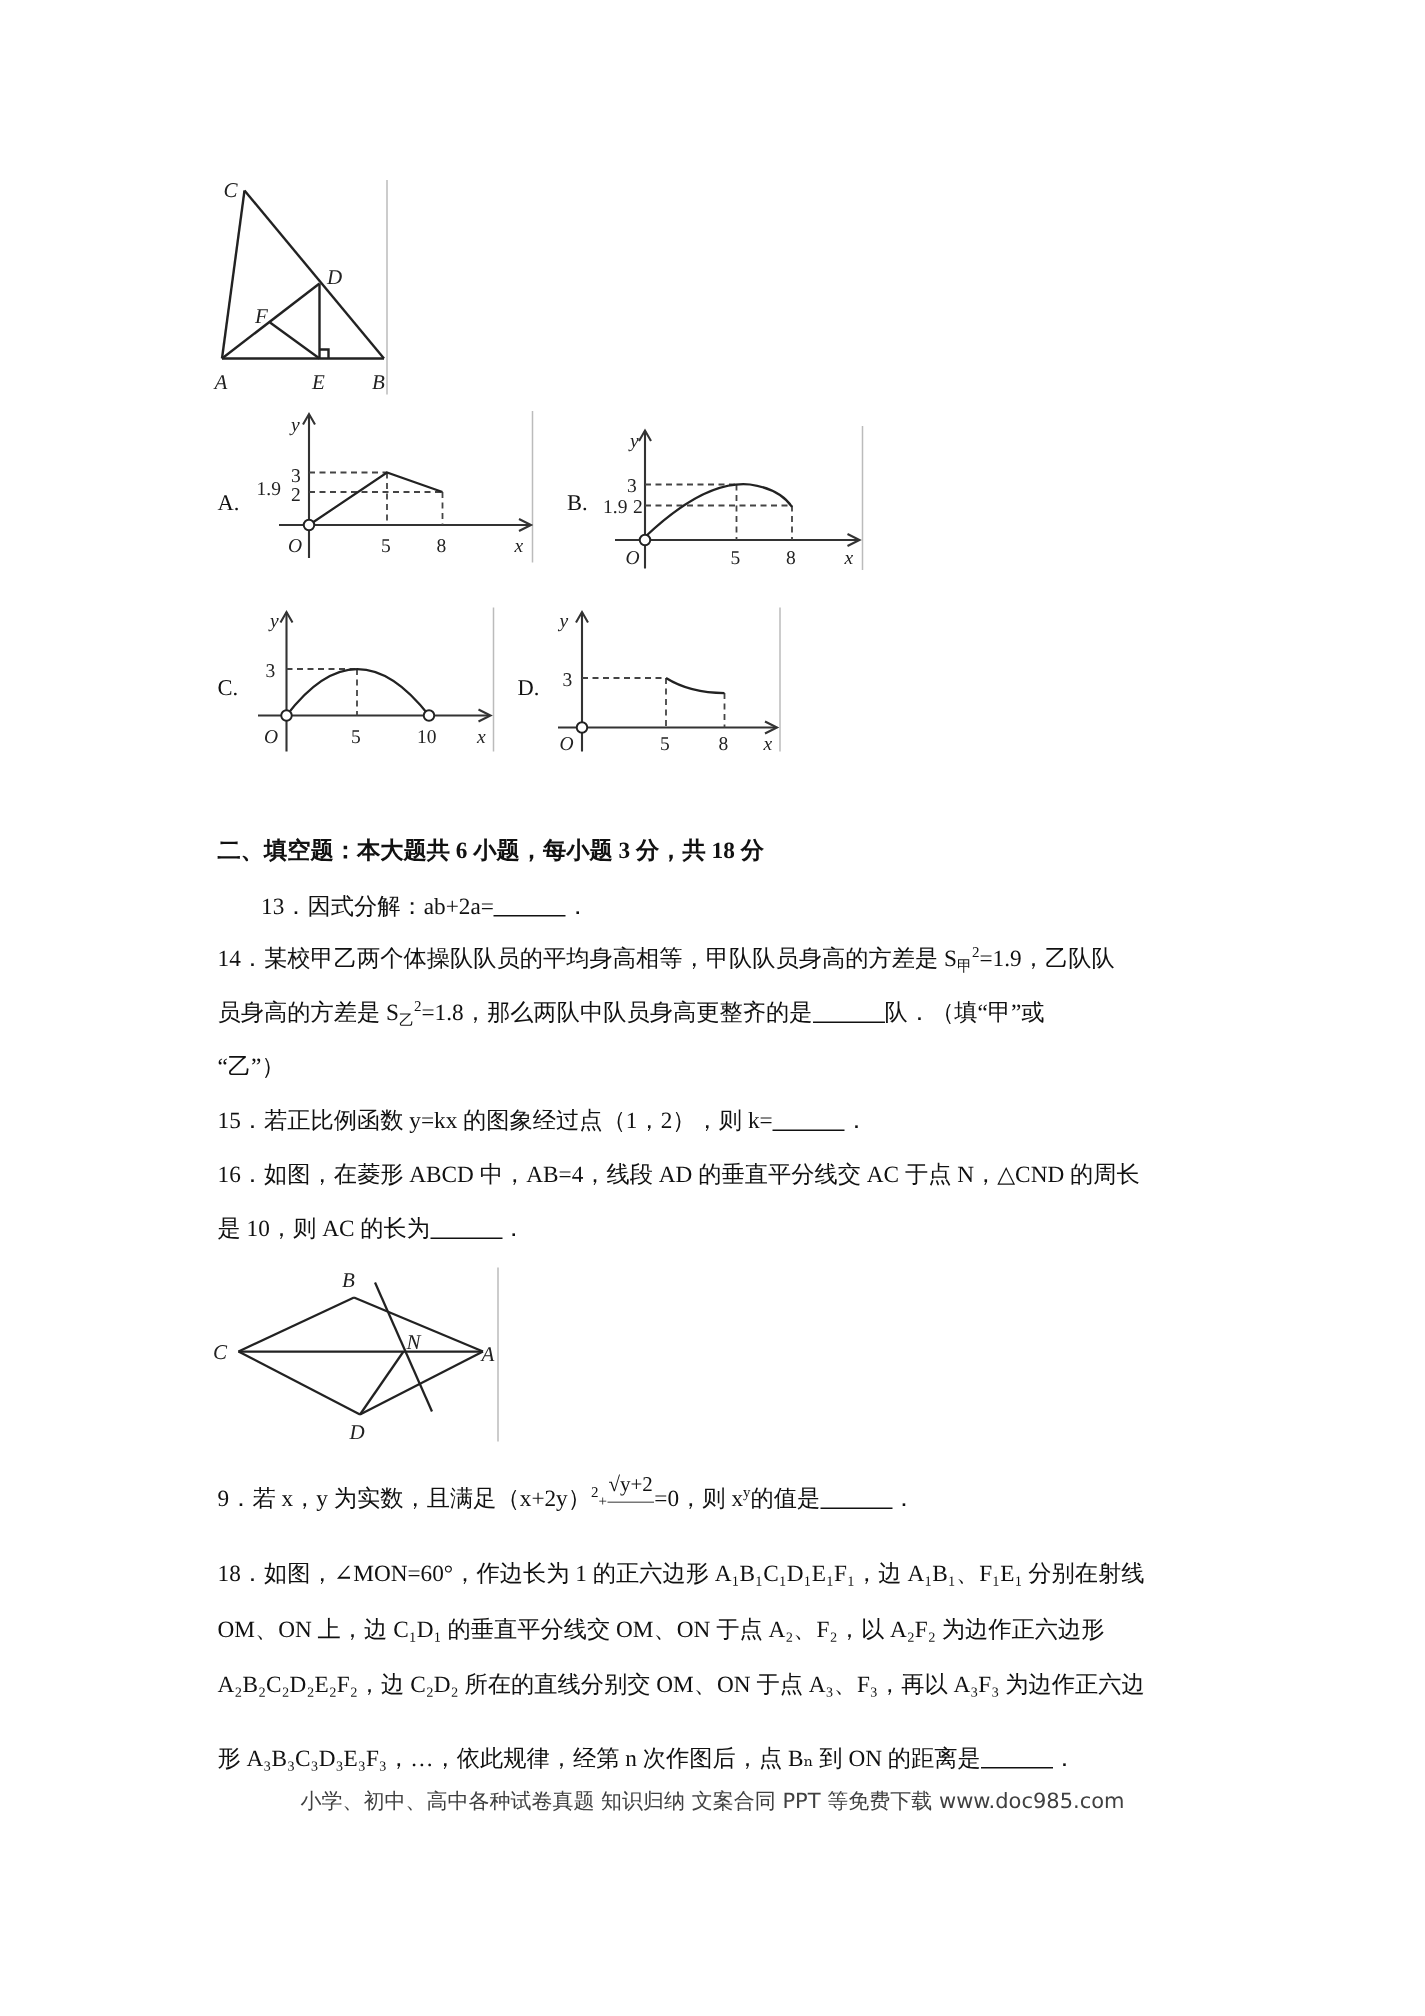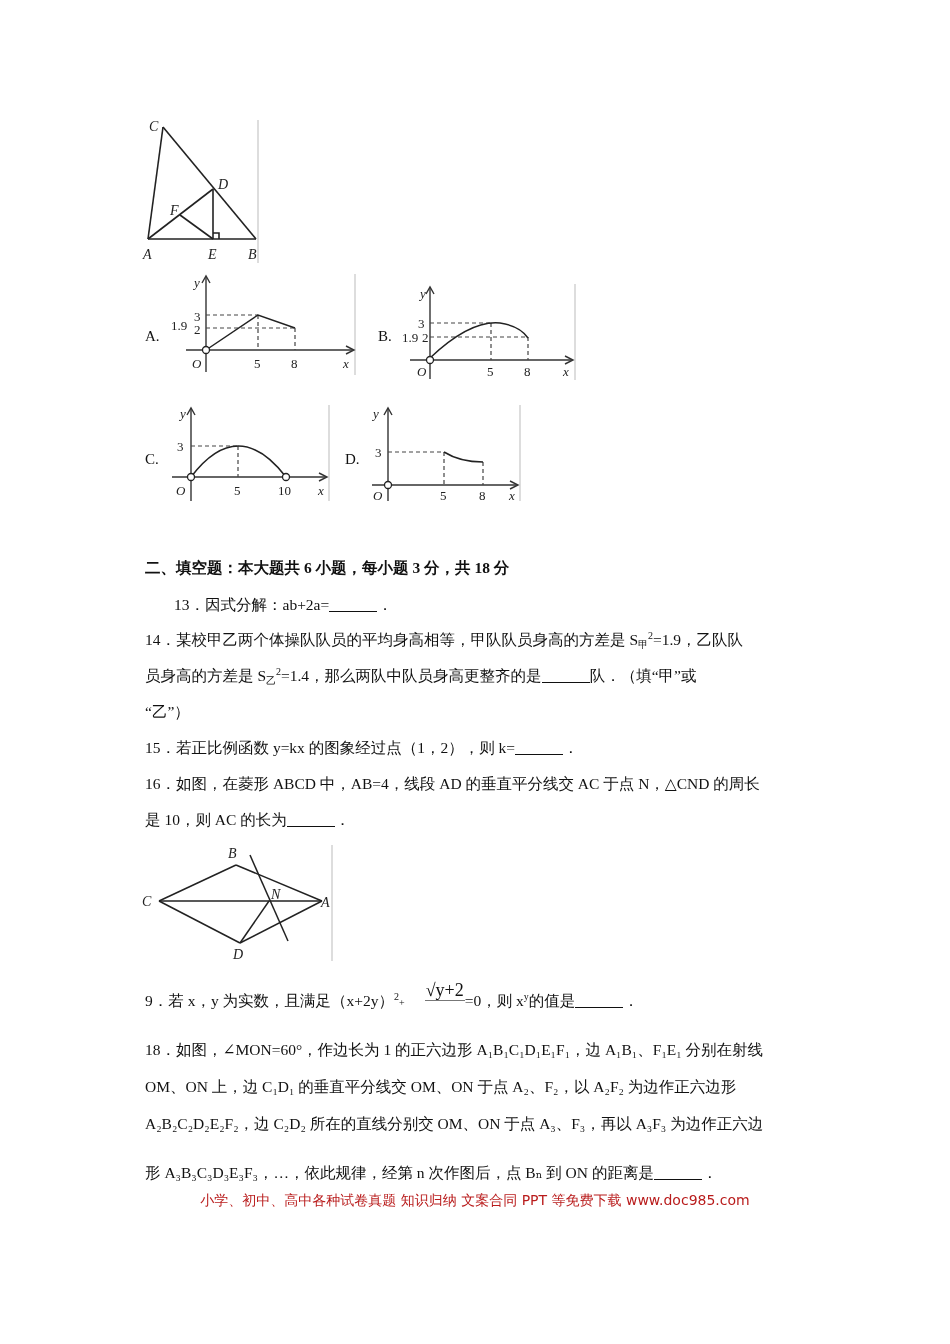--- a/index.html
+++ b/index.html
@@ -7,22 +7,22 @@
          font-family: "Liberation Serif", "DejaVu Serif", serif; color: #111; }
   .fig { position: absolute; }
   .fig svg { display: block; }
   .opt-label { position: absolute; font-size: 15px; }
   .line { position: absolute; left: 145px; font-size: 15.5px; white-space: nowrap; line-height: 20px; }
   .heading { font-weight: bold; }
   sub { font-size: 10px; vertical-align: -3px; line-height: 0; }
   sup { font-size: 10px; vertical-align: 6px; line-height: 0; }
   .blank { display: inline-block; width: 48px; border-bottom: 1px solid #111; height: 14px; vertical-align: -2px; }
   .footer { position: absolute; left: 0; width: 950px; text-align: center; top: 1192px;
-            font-family: "DejaVu Sans", "Liberation Sans", sans-serif; font-size: 14px; color: #b91c1c; }
-  .sqrt { display: inline-block; position: relative; font-size: 18px; top: -10px; border-bottom: 1px solid #777; padding: 0 1px; margin-left: 20px; }
+            font-family: "DejaVu Sans", "Liberation Sans", sans-serif; font-size: 14px; color: #404040; }
+  .sqrt { display: inline-block; position: relative; font-size: 14px; top: -10px; border-bottom: 1px solid #777; padding: 0 1px; }
 </style>
 </head>
 <body>
 
 <div class="fig" style="left:140px; top:115px;">
   <svg width="130" height="150" viewBox="0 0 130 150">
     <line x1="118" y1="5" x2="118" y2="148" stroke="#bbb" stroke-width="1"></line>
     <g stroke="#222" stroke-width="1.6" fill="none">
       <line x1="23" y1="12" x2="8" y2="124"></line>
       <line x1="23" y1="12" x2="116" y2="124"></line>
@@ -164,21 +164,21 @@
 <div class="line heading" style="top:558px;">二、填空题：本大题共 6 小题，每小题 3 分，共 18 分</div>
 
 <div class="line" style="top:595px;margin-left:29px;">
   <span>13．因式分解：ab+2a=</span><span class="blank"></span><span>．</span>
 </div>
 
 <div class="line" style="top:630px;">
   <span>14．某校甲乙两个体操队队员的平均身高相等，甲队队员身高的方差是 S</span><sub>甲</sub><sup>2</sup><span>=1.9，乙队队</span>
 </div>
 <div class="line" style="top:666px;">
-  <span>员身高的方差是 S</span><sub>乙</sub><sup>2</sup><span>=1.4，那么两队中队员身高更整齐的是</span><span class="blank"></span><span>队．（填“甲”或</span>
+  <span>员身高的方差是 S</span><sub>乙</sub><sup>2</sup><span>=1.8，那么两队中队员身高更整齐的是</span><span class="blank"></span><span>队．（填“甲”或</span>
 </div>
 <div class="line" style="top:702px;">“乙”）</div>
 
 <div class="line" style="top:738px;">
   <span>15．若正比例函数 y=kx 的图象经过点（1，2），则 k=</span><span class="blank"></span><span>．</span>
 </div>
 
 <div class="line" style="top:774px;">16．如图，在菱形 ABCD 中，AB=4，线段 AD 的垂直平分线交 AC 于点 N，△CND 的周长</div>
 <div class="line" style="top:810px;">
   <span>是 10，则 AC 的长为</span><span class="blank"></span><span>．</span>

